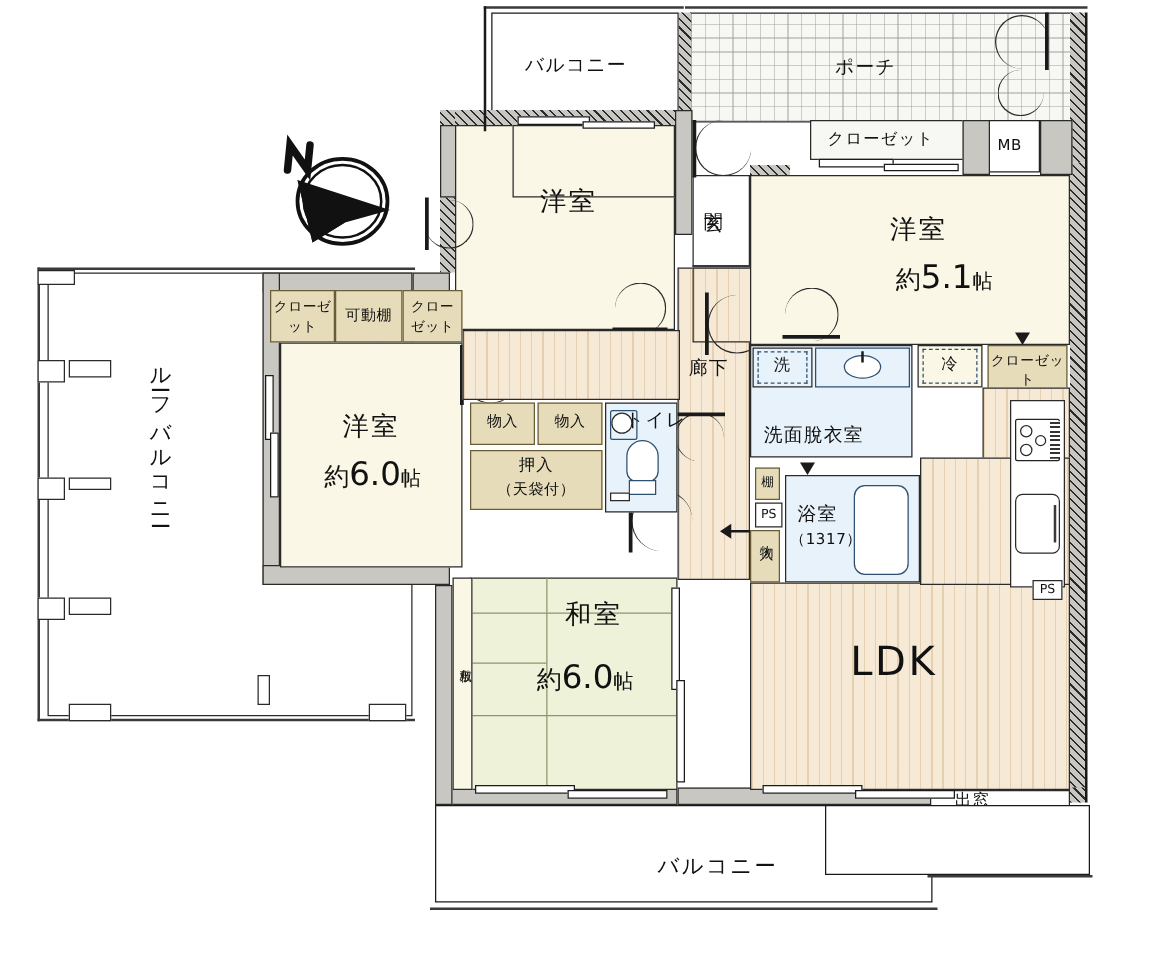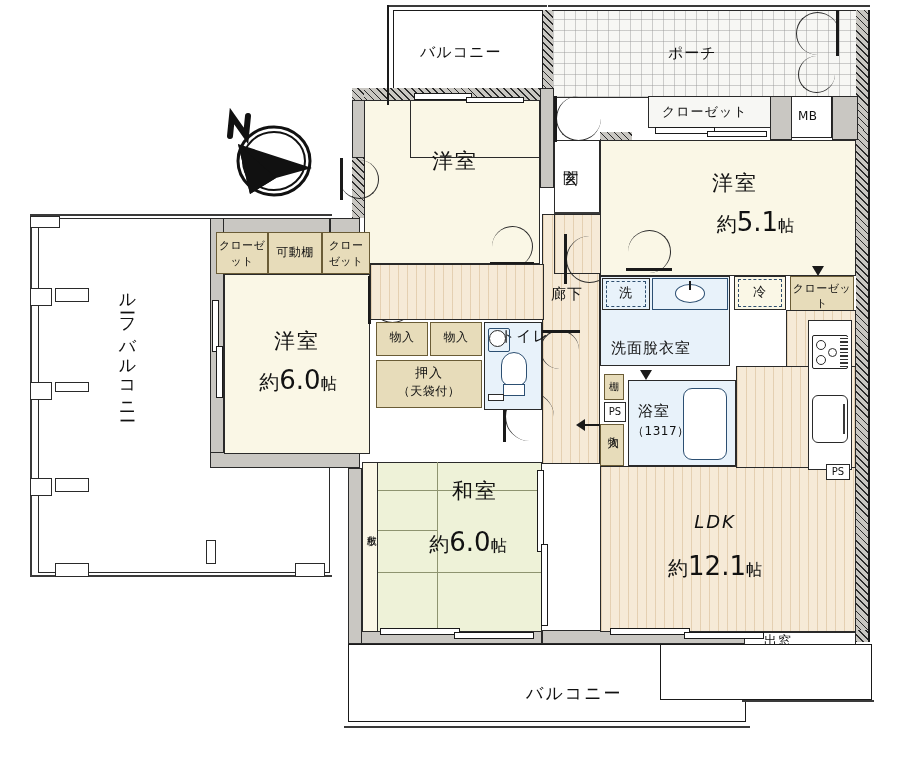--- a/index.html
+++ b/index.html
@@ -307,24 +307,21 @@
   </div>
 
   <div class="slide" style="left:537px;top:470px;width:10px;height:154px;">
     <i style="left:0;top:0;width:5px;height:80px;"></i>
     <i style="left:4px;top:74px;width:5px;height:80px;"></i>
   </div>
 
   <div class="abs f-wood planks ol-thin" style="left:600px;top:466px;width:256px;height:166px;"></div>
   <div class="abs f-wood planks ol-thin" style="left:786px;top:310px;width:70px;height:158px;"></div>
   <div class="abs f-wood planks ol-thin" style="left:736px;top:366px;width:120px;height:102px;"></div>
-  <div class="lbl" style="left:660px;top:512px;width:110px;font-size:18px;letter-spacing:2px;font-style:italic;">LDK</div>
-  <div class="lbl room-size" style="left:642px;top:552px;width:146px;">
-    <span>約</span><b>12.1</b><span class="j">帖</span>
-  </div>
+  <div class="lbl" style="left:660px;top:512px;width:110px;font-size:32px;letter-spacing:2px;">LDK</div>
 
   <div class="abs f-white ol-thin" style="left:808px;top:320px;width:44px;height:150px;"></div>
 
   <div class="abs ol-med" style="left:812px;top:335px;width:36px;height:34px;background:#fff;border-radius:2px;"></div>
   <div class="abs circle" style="left:816px;top:340px;width:10px;height:10px;"></div>
   <div class="abs circle" style="left:828px;top:348px;width:9px;height:9px;"></div>
   <div class="abs circle" style="left:816px;top:355px;width:10px;height:10px;"></div>
   <div class="abs" style="left:840px;top:337px;width:8px;height:30px;background:repeating-linear-gradient(0deg,#333 0 1.5px,#fff 1.5px 3.5px);"></div>
 
   <div class="abs" style="left:812px;top:395px;width:36px;height:48px;border:1.4px solid #2a2a2a;border-radius:6px;background:#fff;"></div>

